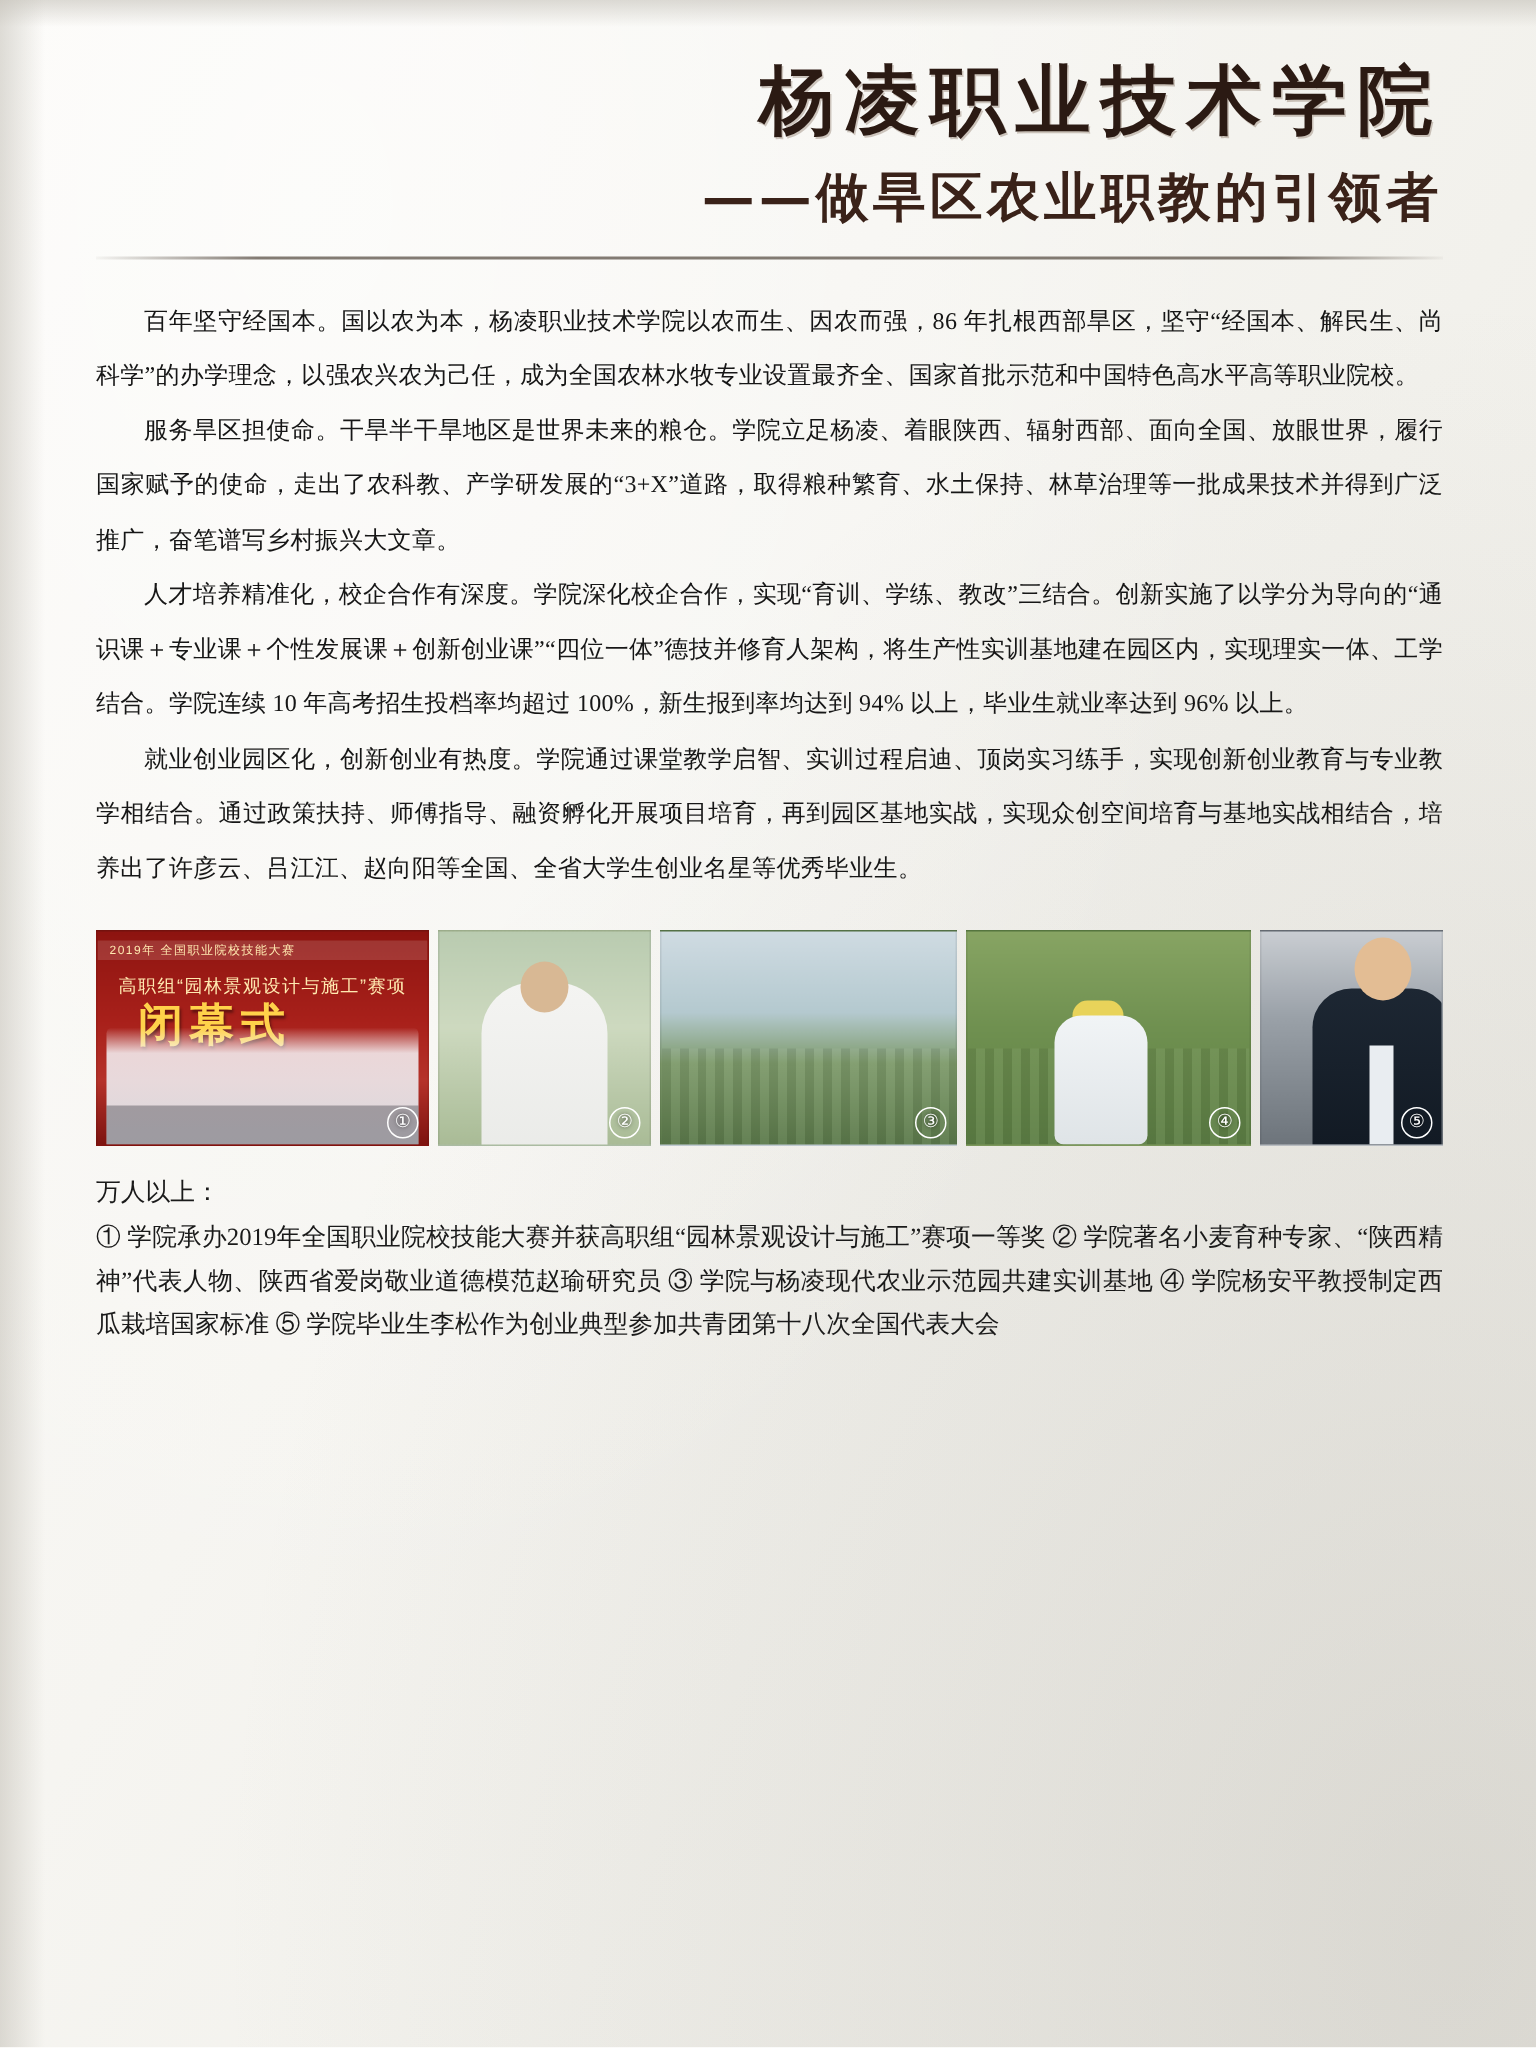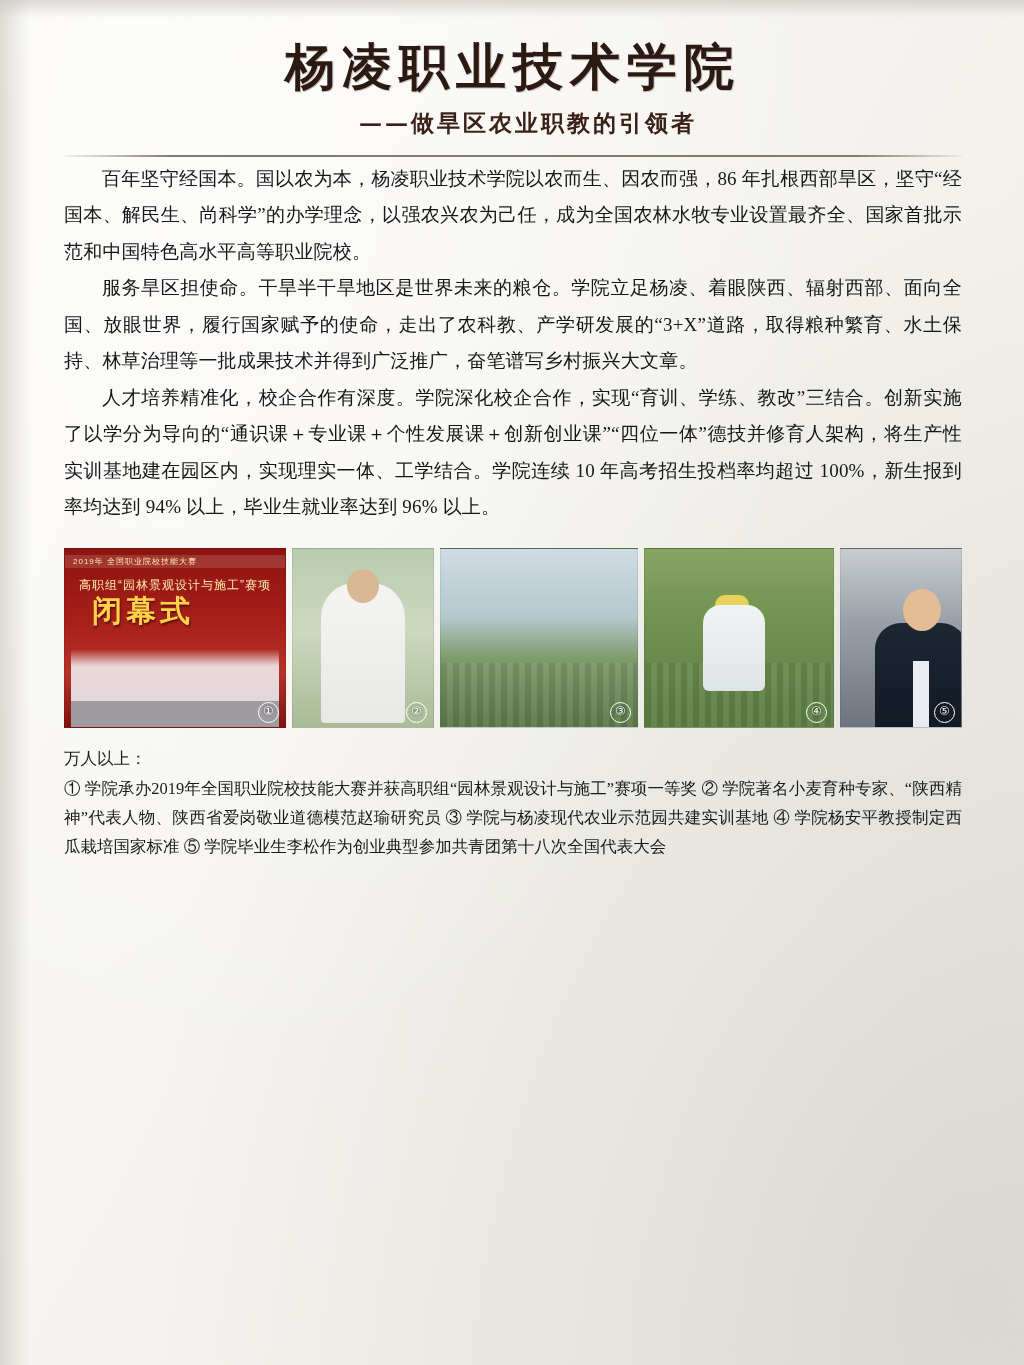--- a/index.html
+++ b/index.html
@@ -41,69 +41,69 @@
     pointer-events: none;
   }
 
   .content {
     position: relative;
     padding: 30px 62px 0 64px;
   }
 
   
   .title-block {
-    text-align: center;
+    text-align: right;
     padding-top: 8px;
   }
   .main-title {
     font-family: "DejaVu Serif", "Liberation Serif", serif;
     font-size: 50px;
     font-weight: 700;
     letter-spacing: 7px;
     color: #2b1a13;
     text-shadow: 1px 1px 0 rgba(90,60,40,0.28);
     line-height: 1.15;
     margin: 0 0 12px 0;
   }
   .sub-title {
     font-family: "DejaVu Serif", "Liberation Serif", serif;
-    font-size: 23px;
+    font-size: 35px;
     font-weight: 700;
     letter-spacing: 3px;
     color: #3a2219;
     margin: 0;
     padding-left: 30px;
   }
   .title-rule {
     margin: 16px 0 0 0;
     height: 2px;
     background: linear-gradient(90deg, rgba(120,110,100,0.05) 0%, rgba(90,80,70,0.75) 12%, rgba(90,80,70,0.75) 88%, rgba(120,110,100,0.05) 100%);
   }
 
   
   .body-text {
-    margin-top: 4px;
-    font-size: 19px;
+    margin-top: 24px;
+    font-size: 16px;
     line-height: 36.5px;
     color: #161616;
     text-align: justify;
     text-justify: inter-ideograph;
     letter-spacing: 0.2px;
   }
   .body-text p {
     margin: 0;
     text-indent: 2em;
   }
 
   
   .photo-strip {
     margin-top: 22px;
     display: flex;
     gap: 6px;
-    height: 180px;
+    height: 144px;
   }
   .photo {
     position: relative;
     overflow: hidden;
     border: 1px solid rgba(0,0,0,0.08);
   }
   .photo .num {
     position: absolute;
     right: 6px;
     bottom: 4px;
@@ -210,20 +210,21 @@
     <div class="title-block">
       <h1 class="main-title">杨凌职业技术学院</h1>
       <div class="sub-title">——做旱区农业职教的引领者</div>
       <div class="title-rule"></div>
     </div>
 
     <div class="body-text">
       <p>百年坚守经国本。国以农为本，杨凌职业技术学院以农而生、因农而强，86 年扎根西部旱区，坚守“经国本、解民生、尚科学”的办学理念，以强农兴农为己任，成为全国农林水牧专业设置最齐全、国家首批示范和中国特色高水平高等职业院校。</p>
       <p>服务旱区担使命。干旱半干旱地区是世界未来的粮仓。学院立足杨凌、着眼陕西、辐射西部、面向全国、放眼世界，履行国家赋予的使命，走出了农科教、产学研发展的“3+X”道路，取得粮种繁育、水土保持、林草治理等一批成果技术并得到广泛推广，奋笔谱写乡村振兴大文章。</p>
       <p>人才培养精准化，校企合作有深度。学院深化校企合作，实现“育训、学练、教改”三结合。创新实施了以学分为导向的“通识课＋专业课＋个性发展课＋创新创业课”“四位一体”德技并修育人架构，将生产性实训基地建在园区内，实现理实一体、工学结合。学院连续 10 年高考招生投档率均超过 100%，新生报到率均达到 94% 以上，毕业生就业率达到 96% 以上。</p>
+      <p>就业创业园区化，创新创业有热度。学院通过课堂教学启智、实训过程启迪、顶岗实习练手，实现创新创业教育与专业教学相结合。通过政策扶持、师傅指导、融资孵化开展项目培育，再到园区基地实战，实现众创空间培育与基地实战相结合，培养出了许彦云、吕江江、赵向阳等全国、全省大学生创业名星等优秀毕业生。</p>
     </div>
 
     <div class="photo-strip">
 
       <div class="photo p1">
         <div class="banner">2019年 全国职业院校技能大赛</div>
         <div class="sm">高职组“园林景观设计与施工”赛项</div>
         <div class="big">闭幕式</div>
         <div class="people"></div>
         <div class="num">①</div>

